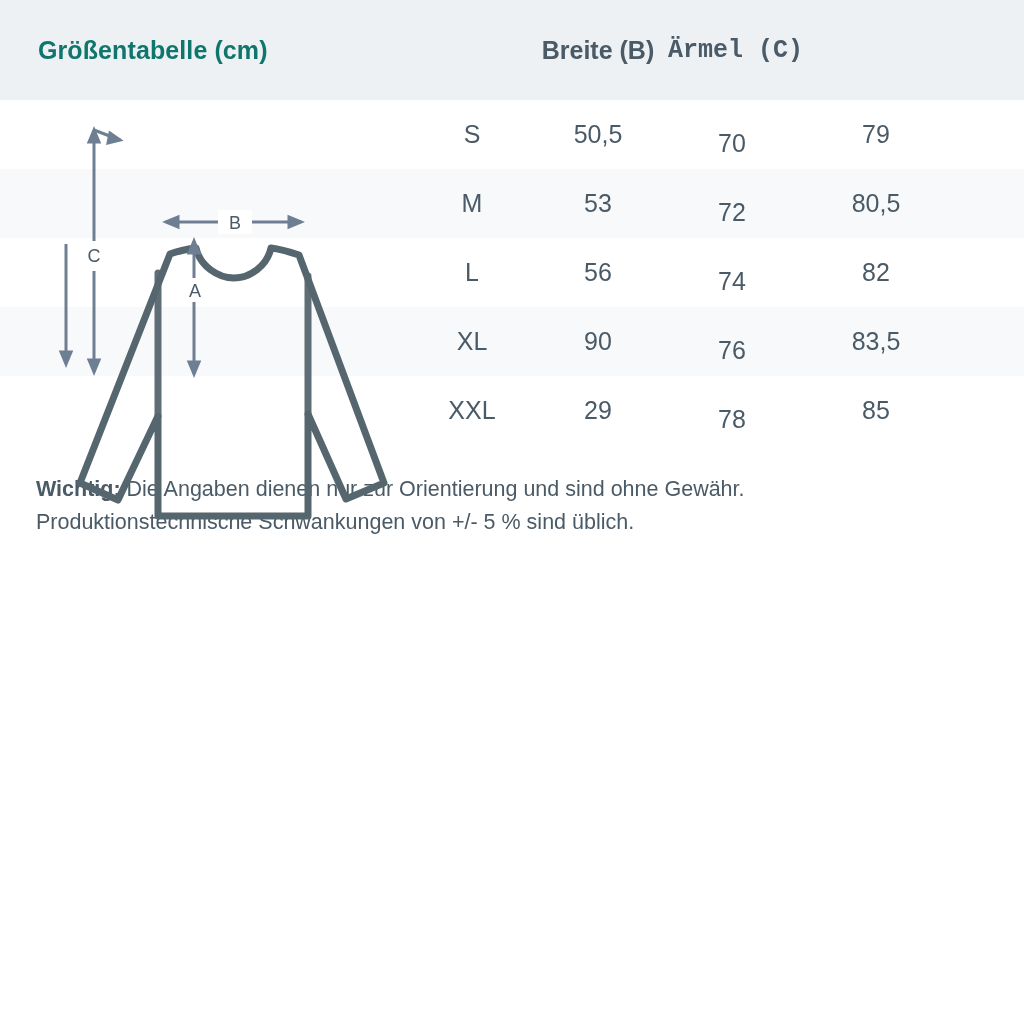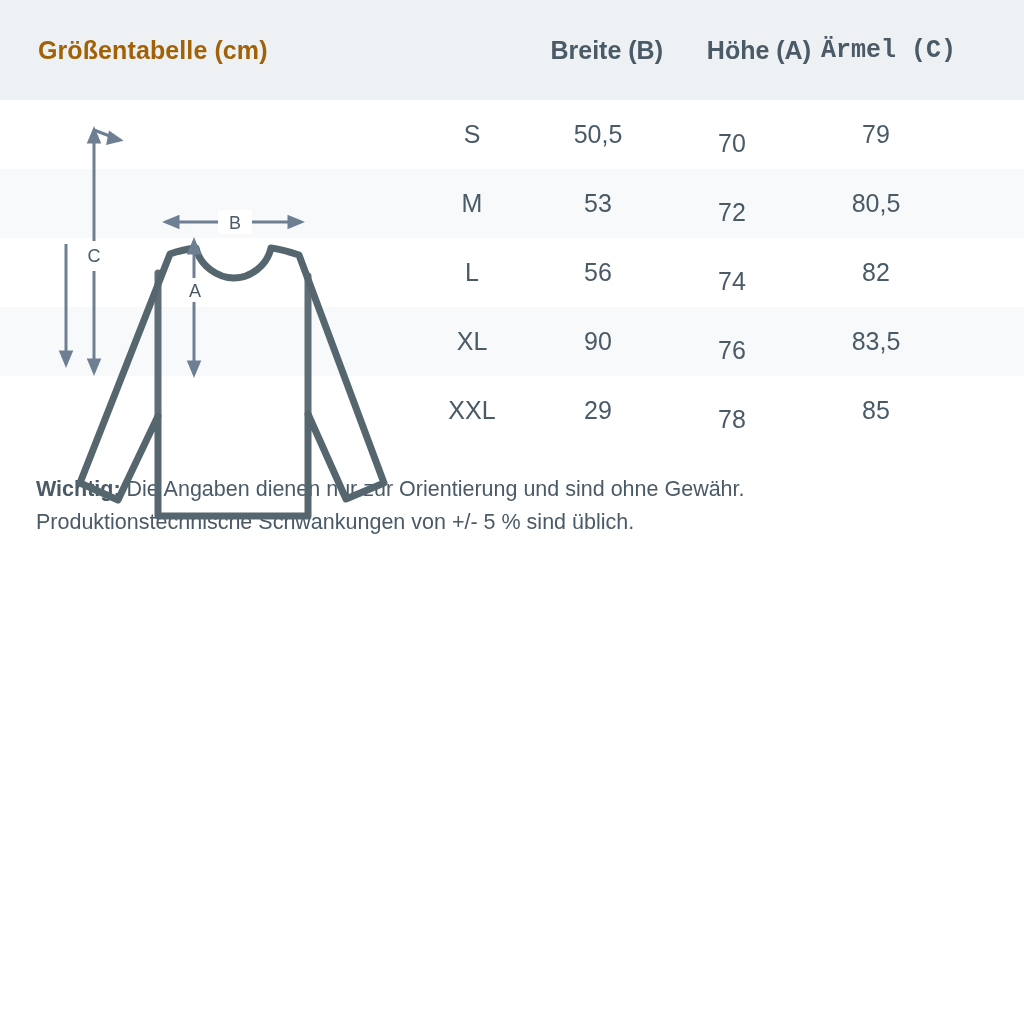--- a/index.html
+++ b/index.html
@@ -27,28 +27,28 @@
     background: #eef1f4;
     height: 100px;
     box-sizing: border-box;
   }
   .chart-title {
     flex: 0 0 440px;
     padding-left: 38px;
     box-sizing: border-box;
     font-size: 25px;
     font-weight: bold;
-    color: #a16207;
+    color: #0f766e;
     letter-spacing: 0.1px;
   }
   .head-cell {
     font-size: 25px;
     font-weight: bold;
     color: #4a5a66;
-    text-align: right;
+    text-align: center;
   }
   .col-size  { flex: 0 0 93px; }
   .col-b     { flex: 0 0 130px; }
   .col-a     { flex: 0 0 148px; }
   .col-c     { flex: 0 0 145px; font-family: Liberation Mono, monospace; }
 
   
   .chart-body {
     position: relative;
   }
@@ -94,21 +94,20 @@
 </style>
 </head>
 <body>
 
 <div class="size-chart">
 
   <div class="chart-header">
     <div class="chart-title">Größentabelle (cm)</div>
     <div class="head-cell col-size"></div>
     <div class="head-cell col-b">Breite (B)</div>
-    <div class="head-cell col-a">Höhe (A)</div>
     <div class="head-cell col-c">Ärmel (C)</div>
   </div>
 
   <div class="chart-body">
 
     <div class="garment">
       <svg width="392" height="395" viewBox="0 0 392 395" xmlns="http://www.w3.org/2000/svg">
 
         <g fill="none" stroke="#56666f" stroke-width="7" stroke-linejoin="round" stroke-linecap="round">
           <path d="M152 128

